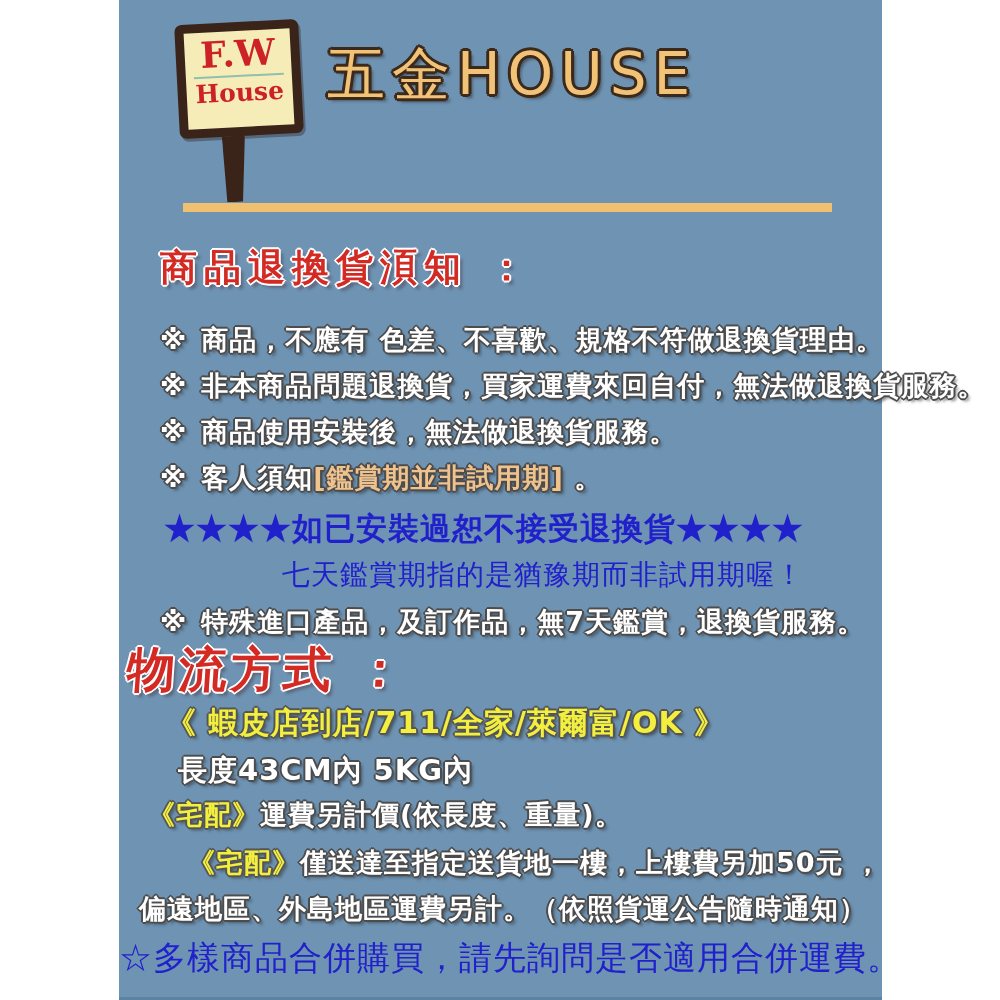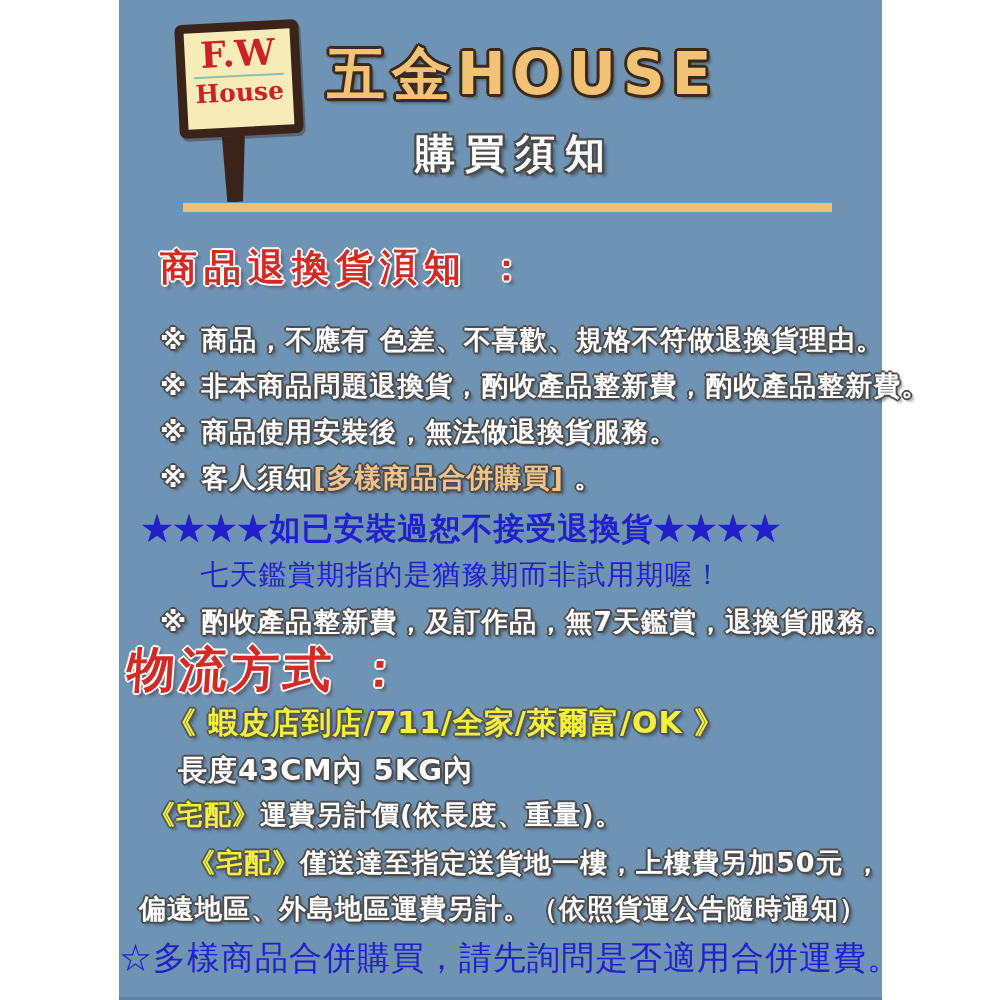--- a/index.html
+++ b/index.html
@@ -30,21 +30,21 @@
     font-family:"DejaVu Serif","Liberation Serif",serif;
   }
   .sign-stick{
     position:absolute;left:104px;top:136px;width:23px;height:66px;
     background:#3a2318;transform:rotate(-2deg);
     clip-path:polygon(0 0,100% 0,82% 100%,14% 100%);
   }
 
   
   .title{
-    left:208px;top:36px;font-size:58px;font-weight:bold;letter-spacing:7px;
+    left:208px;top:36px;font-size:58px;font-weight:normal;letter-spacing:7px;
     color:#f2c377;
     text-shadow:3px 0 0 #3b2a1c,-3px 0 0 #3b2a1c,0 3px 0 #3b2a1c,0 -3px 0 #3b2a1c,
       2px 2px 0 #3b2a1c,-2px -2px 0 #3b2a1c,2px -2px 0 #3b2a1c,-2px 2px 0 #3b2a1c,
       4px 4px 3px rgba(30,20,10,.45);
   }
   .subtitle{
     left:296px;top:126px;font-size:40px;font-weight:bold;letter-spacing:10px;
     color:#ffffff;
     text-shadow:2px 0 0 #4c4c4c,-2px 0 0 #4c4c4c,0 2px 0 #4c4c4c,0 -2px 0 #4c4c4c,
       2px 2px 0 #4c4c4c,-2px -2px 0 #4c4c4c,2px -2px 0 #4c4c4c,-2px 2px 0 #4c4c4c,
@@ -78,65 +78,64 @@
     color:#f2ef3e;
     text-shadow:2px 0 0 #555,-2px 0 0 #555,0 2px 0 #555,0 -2px 0 #555,
       1px 1px 0 #555,-1px -1px 0 #555,1px -1px 0 #555,-1px 1px 0 #555,
       3px 3px 3px rgba(40,40,40,.55);
   }
   .blue{
     color:#2121cc;font-family:"DejaVu Serif","Liberation Serif",serif;
     font-weight:normal;text-shadow:none;letter-spacing:1px;
   }
   .marker{margin-right:14px;}
-  .center{width:685px;left:0;text-align:center;}
+  .center{width:685px;left:0;text-align:right;}
 
   .bottom-edge{left:0;bottom:0;width:763px;height:3px;background:#5d83a4;}
 </style>
 </head>
 <body>
 
 <div class="card">
 
   <div>
     <div class="sign-board">
       <div class="sign-fw">F.W</div>
       <div class="sign-rule"></div>
       <div class="sign-house">House</div>
     </div>
     <div class="sign-stick"></div>
   </div>
 
   <div class="abs title">五金HOUSE</div>
-  <div class="abs subtitle">購買須知</div>
   <div class="abs divider"></div>
 
   <div class="abs red-heading h-returns">商品退換貨湏知 ：</div>
 
   <div class="abs wout" style="left:41px;top:322px;">
     <span class="marker">※</span><span>商品，不應有 色差、不喜歡、規格不符做退換貨理由。</span>
   </div>
 
   <div class="abs wout" style="left:41px;top:368px;">
-    <span class="marker">※</span><span>非本商品問題退換貨，酌收產品整新費，酌收產品整新費。</span>
+    <span class="marker">※</span><span>非本商品問題退換貨，買家運費來回自付，無法做退換貨服務。</span>
   </div>
 
   <div class="abs wout" style="left:41px;top:414px;">
     <span class="marker">※</span><span>商品使用安裝後，無法做退換貨服務。</span>
   </div>
 
   <div class="abs wout" style="left:41px;top:460px;">
-    <span class="marker">※</span><span>客人須知</span><span class="tan">[多樣商品合併購買]</span><span> 。</span>
+    <span class="marker">※</span><span>客人須知</span><span class="tan">[鑑賞期並非試用期]</span><span> 。</span>
   </div>
 
   <div class="abs blue center" style="top:508px;font-size:31px;font-weight:bold;">★★★★如已安裝過恕不接受退換貨★★★★</div>
   <div class="abs blue center" style="top:556px;font-size:28px;">七天鑑賞期指的是猶豫期而非試用期喔！</div>
 
   <div class="abs wout" style="left:41px;top:604px;">
-    <span class="marker">※</span><span>酌收產品整新費，及訂作品，無7天鑑賞，退換貨服務。</span>
+    <span class="marker">※</span><span>特殊進口產品，及訂作品，無7天鑑賞，退換貨服務。</span>
   </div>
 
   <div class="abs red-heading h-shipping">物流方式 ：</div>
 
   <div class="abs wout yel" style="left:47px;top:703px;font-size:30px;">《 蝦皮店到店/711/全家/萊爾富/OK 》</div>
 
   <div class="abs wout" style="left:47px;top:751px;font-size:29px;margin-left:12px;">長度43CM內 5KG內</div>
 
   <div class="abs wout" style="left:29px;top:797px;">
     <span class="yel">《宅配》</span><span>運費另計價(依長度、重量)。</span>

